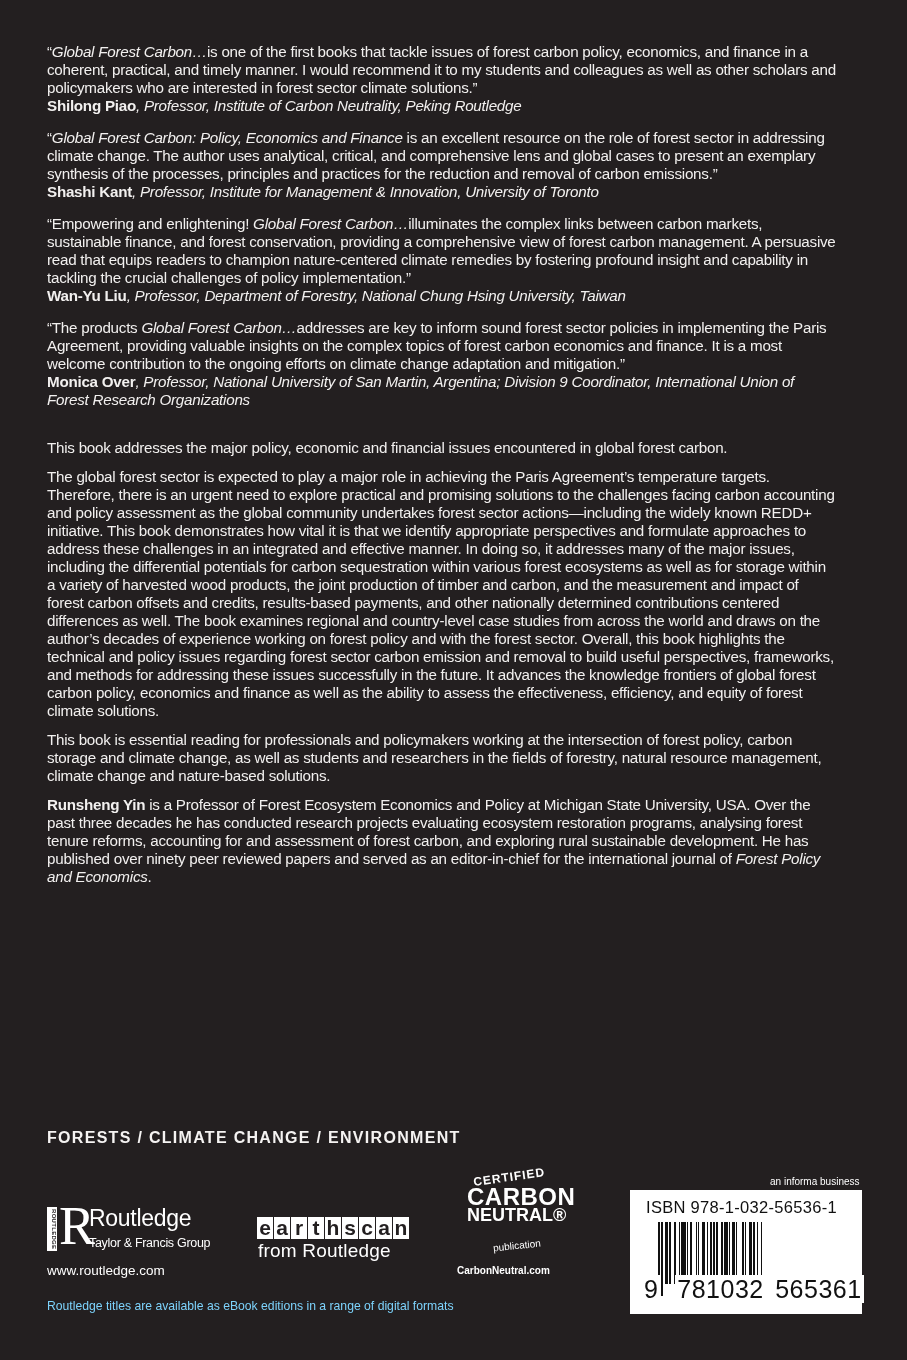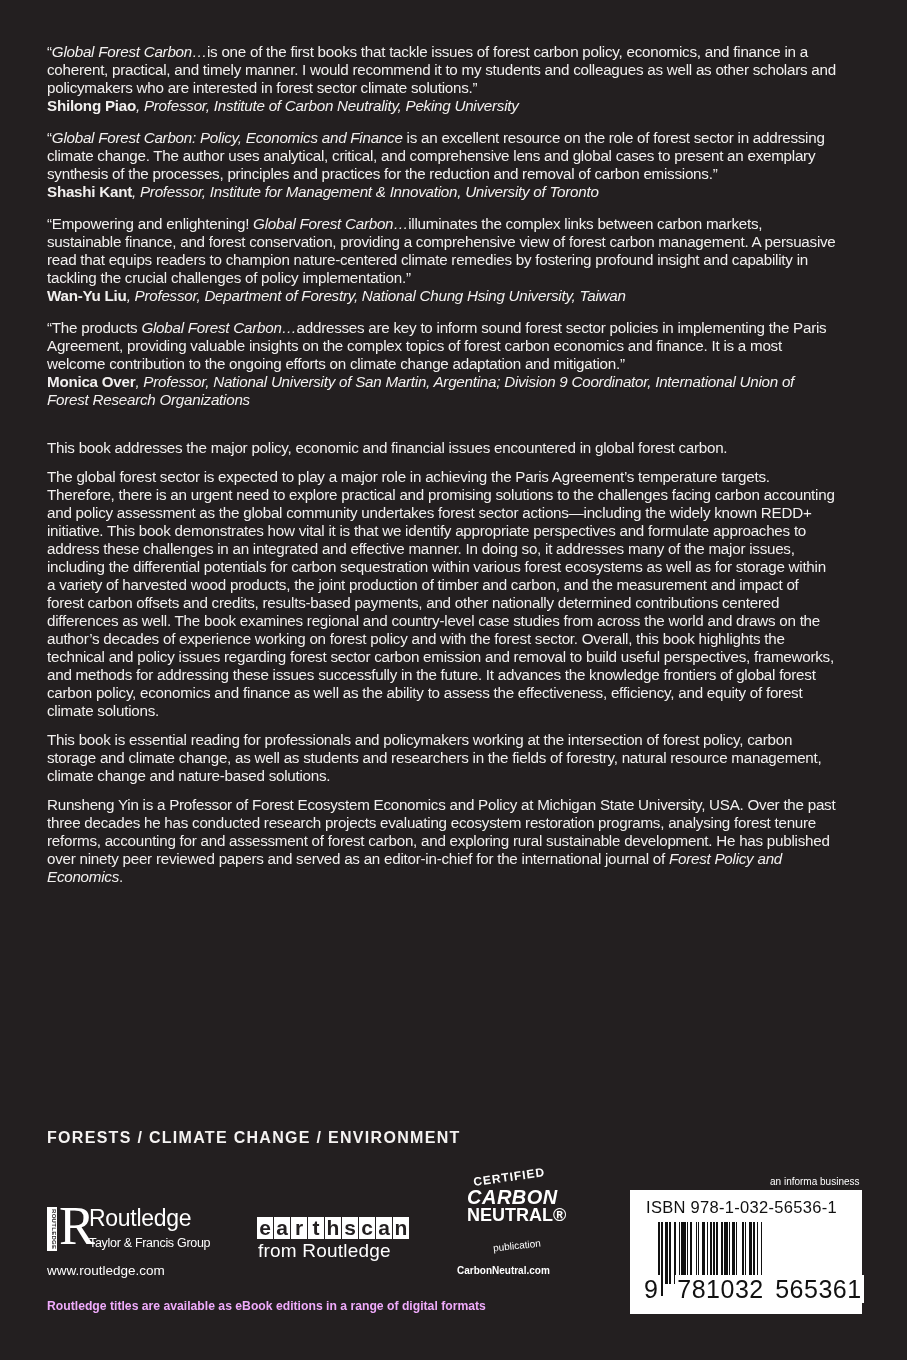--- a/index.html
+++ b/index.html
@@ -19,21 +19,21 @@
       letter-spacing: -0.25px;
     }
     .quote { margin: 0 0 14px 0; }
     .quote p { margin: 0; }
     .quote .attr { margin: 0; }
     .quote .name { font-weight: bold; }
     .quote .role { font-style: italic; }
     em { font-style: italic; }
     .body-section { margin-top: 30px; }
     .body-section p { margin: 0 0 11px 0; }
-    .bold { font-weight: normal; }
+    .bold { font-weight: bold; }
     .subject {
       position: absolute; left: 47px; top: 1129px;
       font-weight: bold; font-size: 16px; letter-spacing: 1.3px;
       color: #f5f3f2;
     }
     .routledge-logo {
       position: absolute; left: 47px; top: 1205px; width: 185px; height: 52px;
     }
     .r-vert {
       position: absolute; left: 0; top: 2px; width: 10px; height: 44px;
@@ -61,21 +61,21 @@
       display: inline-block; width: 16px; height: 22px; background: #fff; color: #231f20;
       font-size: 21px; line-height: 22px; text-align: center; font-weight: bold;
     }
     .earthscan .from {
       font-size: 19px; color: #fff; margin-top: 1px; letter-spacing: 0.2px; padding-left: 1px;
     }
     .cn-badge {
       position: absolute; left: 455px; top: 1160px; width: 120px; height: 122px; text-align: center; color: #fff;
     }
     .cn-cert { position: absolute; left: 18px; top: 10px; font-size: 12px; font-weight: bold; transform: rotate(-8deg); letter-spacing: 1px; }
-    .cn-carbon { position: absolute; left: 12px; top: 28px; font-size: 20px; font-weight: bold; letter-spacing: 0.5px; line-height: 18px; font-style: italic; }
+    .cn-carbon { position: absolute; left: 12px; top: 28px; font-size: 24px; font-weight: bold; letter-spacing: 0.5px; line-height: 18px; }
     .cn-neutral { position: absolute; left: 12px; top: 46px; font-size: 18px; font-weight: bold; line-height: 18px; }
     .cn-pub { position: absolute; left: 38px; top: 80px; font-size: 10px; transform: rotate(-6deg); }
     .cn-url { position: absolute; left: 2px; top: 105px; font-size: 10px; font-weight: bold; }
     .informa {
       position: absolute; left: 770px; top: 1176px; font-size: 10px; color: #fff; white-space: nowrap;
     }
     .informa b { font-weight: normal; }
     .isbn-box {
       position: absolute; left: 630px; top: 1190px; width: 232px; height: 124px; background: #fff;
       color: #111;
@@ -88,34 +88,34 @@
       display: flex; align-items: flex-start;
     }
     .barcode i { display: block; background: #111; height: 62px; }
     .barcode i.long { height: 74px; }
     .bc-digits {
       position: absolute; left: 12px; top: 85px; font-size: 25px; letter-spacing: 0.5px; white-space: nowrap;
       background: transparent;
     }
     .bc-digits span { background: #fff; padding: 0 2px; }
     .ebook-note {
-      position: absolute; left: 47px; top: 1299px; font-size: 12.2px; color: #f0abfc; letter-spacing: 0px; font-weight: bold;
+      position: absolute; left: 47px; top: 1299px; font-size: 12.2px; color: #7dd3fc; letter-spacing: 0px;
     }
   </style>
 </head>
 <body>
 
 <div class="content">
 
   <div class="quote">
     <p>
       <span>“</span><em>Global Forest Carbon…</em><span>is one of the first books that tackle issues of forest carbon policy, economics, and finance in a coherent, practical, and timely manner. I would recommend it to my students and colleagues as well as other scholars and policymakers who are interested in forest sector climate solutions.”</span>
     </p>
     <p class="attr">
-      <span class="name">Shilong Piao</span><span class="role">, Professor, Institute of Carbon Neutrality, Peking University</span>
+      <span class="name">Shilong Piao</span><span class="role">, Professor, Institute of Carbon Neutrality, Peking Routledge</span>
     </p>
   </div>
 
   <div class="quote">
     <p>
       <span>“</span><em>Global Forest Carbon: Policy, Economics and Finance</em><span> is an excellent resource on the role of forest sector in addressing climate change. The author uses analytical, critical, and comprehensive lens and global cases to present an exemplary synthesis of the processes, principles and practices for the reduction and removal of carbon emissions.”</span>
     </p>
     <p class="attr">
       <span class="name">Shashi Kant</span><span class="role">, Professor, Institute for Management &amp; Innovation, University of Toronto</span>
     </p>

